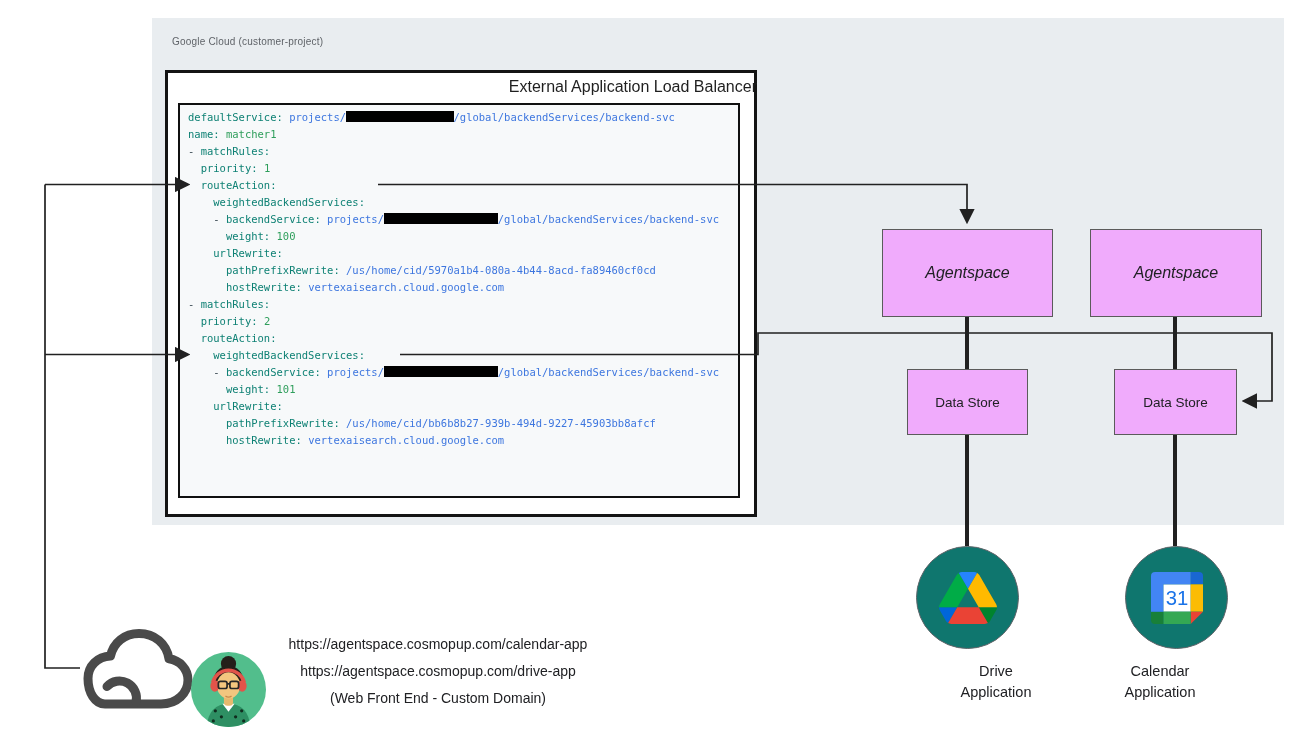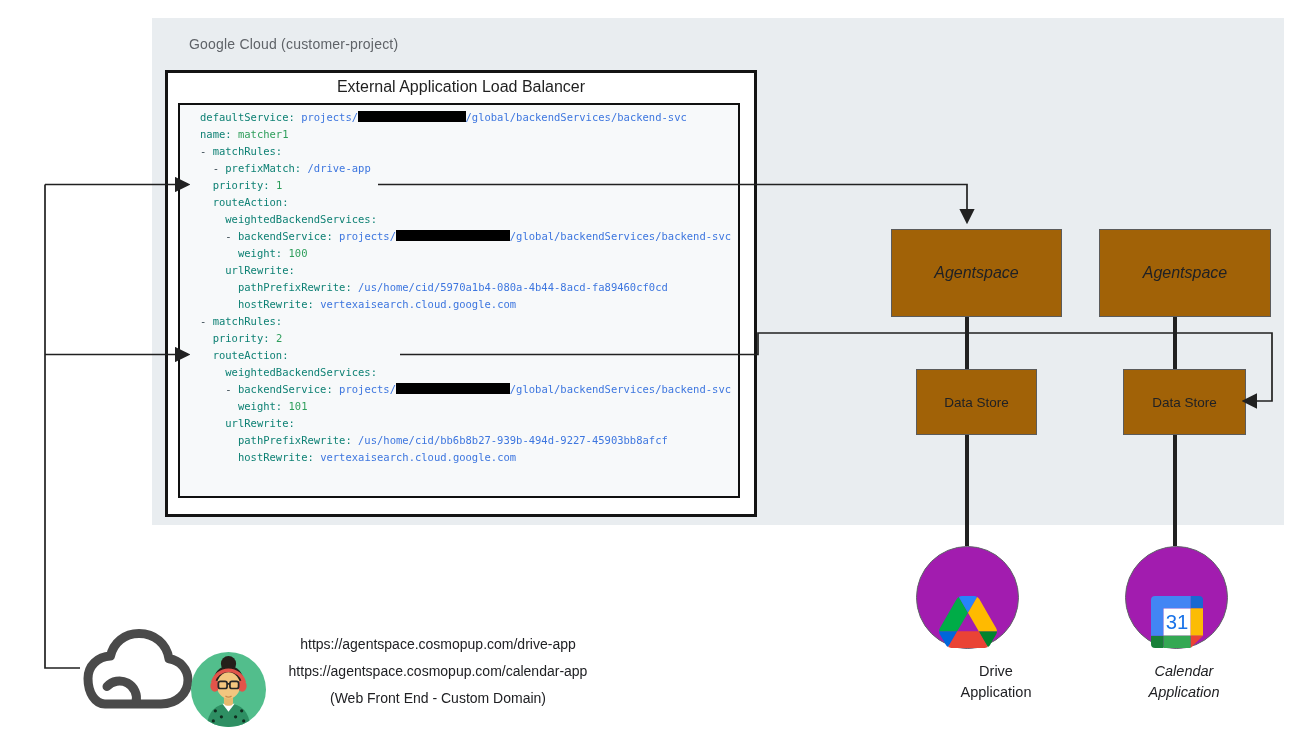--- a/index.html
+++ b/index.html
@@ -1,62 +1,61 @@
 <!DOCTYPE html>
 <html><head>
 <meta charset="utf-8">
 <style>
   * { margin:0; padding:0; box-sizing:border-box; }
   html,body { width:1292px; height:733px; background:#ffffff; font-family:"Liberation Sans", sans-serif; position:relative; overflow:hidden; }
   .abs { position:absolute; }
 
   .panel { left:152px; top:18px; width:1132px; height:507px; background:#e9edf0; }
-  .panel-label { left:189px; top:36px; font-size:14px; color:#5f6368; letter-spacing:.2px; }
+  .panel-label { left:172px; top:36px; font-size:10px; color:#5f6368; letter-spacing:.2px; }
 
   .lb-box { left:165px; top:70px; width:592px; height:447px; background:#ffffff; border:3px solid #141414; }
-  .lb-title { left:165px; top:78px; width:592px; text-align:center; font-size:16px; color:#1f1f1f; }
+  .lb-title { left:165px; top:78px; width:592px; text-align:right; font-size:16px; color:#1f1f1f; }
 
-  .code-box { left:178px; top:103px; width:562px; height:395px; background:#f7f9fa; border:2px solid #101010; padding:4px 0 0 20px; overflow:hidden; }
+  .code-box { left:178px; top:103px; width:562px; height:395px; background:#f7f9fa; border:2px solid #101010; padding:4px 0 0 8px; overflow:hidden; }
   .code-line { font-family:"DejaVu Sans Mono", monospace; font-size:10.5px; line-height:17px; white-space:pre; }
   .tk-key { color:#0e8174; }
   .tk-str { color:#3d76df; }
   .tk-num { color:#2e9e5b; }
   .tk-plain { color:#37474f; }
   .tk-redact { display:inline-block; height:11px; background:#000; vertical-align:-1px; }
 
-  .node { background:#a16207; border:1.5px solid #5b5b5b; display:flex; align-items:center; justify-content:center; color:#202124;margin-left:9px; }
+  .node { background:#f0abfc; border:1.5px solid #5b5b5b; display:flex; align-items:center; justify-content:center; color:#202124; }
   .agentspace-left  { left:882px;  top:229px; width:171px; height:88px; font-size:16px; font-style:italic; }
   .agentspace-right { left:1090px; top:229px; width:172px; height:88px; font-size:16px; font-style:italic; }
   .datastore-left   { left:907px;  top:369px; width:121px; height:66px; font-size:13.5px; }
   .datastore-right  { left:1114px; top:369px; width:123px; height:66px; font-size:13.5px; }
 
-  .app-circle { width:103px; height:103px; border-radius:50%; background:#a21caf; border:1.6px solid #5f6368; display:flex; align-items:flex-end; justify-content:center; }
+  .app-circle { width:103px; height:103px; border-radius:50%; background:#0f766e; border:1.6px solid #5f6368; display:flex; align-items:center; justify-content:center; }
   .drive-circle    { left:916px;  top:546px; }
   .calendar-circle { left:1125px; top:546px; }
   .app-label { width:160px; text-align:center; font-size:14.5px; line-height:21px; color:#202124; }
   .drive-label    { left:916px;  top:661px; }
-  .calendar-label { left:1104px; top:661px;font-style:italic; }
+  .calendar-label { left:1080px; top:661px; }
 
   .frontend-text { left:278px; top:631px; width:320px; text-align:center; font-size:14px; line-height:27px; color:#202124; }
 
   .overlay { left:0; top:0; width:1292px; height:733px; pointer-events:none; }
 </style>
 </head>
 <body>
 
 <div class="abs panel"></div>
 <div class="abs panel-label">Google Cloud (customer-project)</div>
 
 <div class="abs lb-box"></div>
 <div class="abs lb-title">External Application Load Balancer</div>
 <div class="abs code-box">
     <div class="code-line"><span class="tk-key">defaultService: </span><span class="tk-str">projects/</span><span class="tk-redact" style="width: 17ch;"></span><span class="tk-str">/global/backendServices/backend-svc</span></div>
     <div class="code-line"><span class="tk-key">name: </span><span class="tk-num">matcher1</span></div>
     <div class="code-line"><span class="tk-plain">- </span><span class="tk-key">matchRules:</span></div>
-    <div class="code-line"><span class="tk-plain">  - </span><span class="tk-key">prefixMatch: </span><span class="tk-str">/drive-app</span></div>
     <div class="code-line"><span class="tk-plain">  </span><span class="tk-key">priority: </span><span class="tk-num">1</span></div>
     <div class="code-line"><span class="tk-plain">  </span><span class="tk-key">routeAction:</span></div>
     <div class="code-line"><span class="tk-plain">    </span><span class="tk-key">weightedBackendServices:</span></div>
     <div class="code-line"><span class="tk-plain">    - </span><span class="tk-key">backendService: </span><span class="tk-str">projects/</span><span class="tk-redact" style="width: 18ch;"></span><span class="tk-str">/global/backendServices/backend-svc</span></div>
     <div class="code-line"><span class="tk-plain">      </span><span class="tk-key">weight: </span><span class="tk-num">100</span></div>
     <div class="code-line"><span class="tk-plain">    </span><span class="tk-key">urlRewrite:</span></div>
     <div class="code-line"><span class="tk-plain">      </span><span class="tk-key">pathPrefixRewrite: </span><span class="tk-str">/us/home/cid/5970a1b4-080a-4b44-8acd-fa89460cf0cd</span></div>
     <div class="code-line"><span class="tk-plain">      </span><span class="tk-key">hostRewrite: </span><span class="tk-str">vertexaisearch.cloud.google.com</span></div>
     <div class="code-line"><span class="tk-plain">- </span><span class="tk-key">matchRules:</span></div>
     <div class="code-line"><span class="tk-plain">  </span><span class="tk-key">priority: </span><span class="tk-num">2</span></div>
@@ -144,22 +143,22 @@
     <ellipse cx="23.5" cy="33.5" rx="4.4" ry="5.6" fill="#e2544a"></ellipse>
     <ellipse cx="50.5" cy="33.5" rx="4.4" ry="5.6" fill="#e2544a"></ellipse>
     <rect x="27" y="29" width="8.6" height="7" rx="2" fill="none" stroke="#262626" stroke-width="1.7"></rect>
     <rect x="38.4" y="29" width="8.6" height="7" rx="2" fill="none" stroke="#262626" stroke-width="1.7"></rect>
     <line x1="35.6" y1="31.5" x2="38.4" y2="31.5" stroke="#262626" stroke-width="1.7"></line>
     <path d="M34 43.5 Q37 45.5 40 43.5" fill="none" stroke="#c98a4b" stroke-width="1.3"></path>
   </g>
 </svg>
 
 <div class="abs frontend-text">
+  <div>https://agentspace.cosmopup.com/calendar-app</div>
   <div>https://agentspace.cosmopup.com/drive-app</div>
-  <div>https://agentspace.cosmopup.com/calendar-app</div>
   <div>(Web Front End - Custom Domain)</div>
 </div>
 
 <svg class="abs overlay" viewBox="0 0 1292 733">
   <defs>
     <marker id="ah" viewBox="0 0 10 10" refX="8.5" refY="5" markerWidth="9" markerHeight="9" orient="auto-start-reverse">
       <path d="M0 0 L10 5 L0 10 z" fill="#212121"></path>
     </marker>
   </defs>
 

